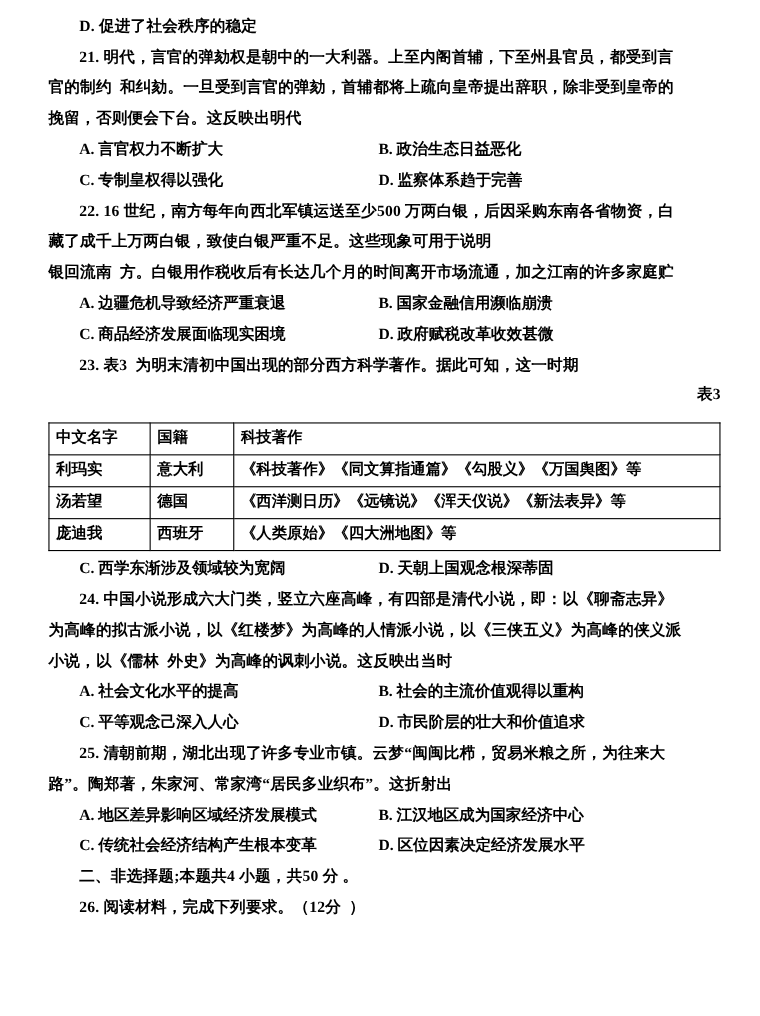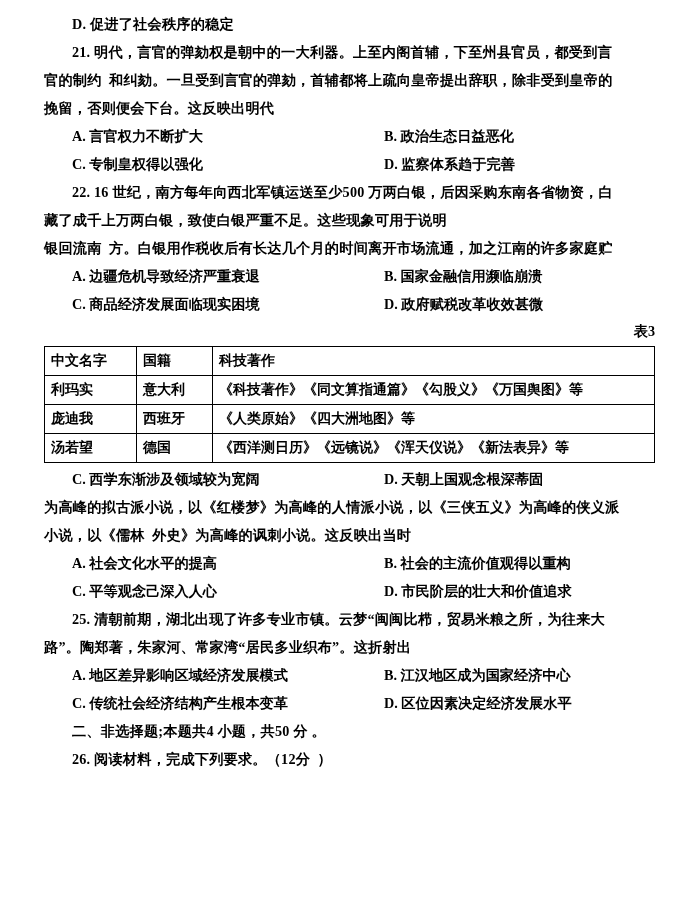--- a/index.html
+++ b/index.html
@@ -29,40 +29,39 @@
     white-space: pre-wrap;
   }
   .indent {
     text-indent: 28px;
   }
   .opt-row {
     display: flex;
     font-size: 14.2px;
     line-height: 28px;
     font-weight: bold;
-    gap: 40px;
   }
   .opt-a {
     width: 300px;
     padding-left: 28px;
     box-sizing: border-box;
   }
   .opt-b {
     flex: 1;
   }
   .center {
     text-align: right;
     font-size: 14.2px;
     line-height: 26px;
     font-weight: bold;
   }
   table.sci {
     border-collapse: collapse;
     width: 100%;
-    margin-top: 2px;
+    margin-top: 12px;
     margin-bottom: 2px;
     table-layout: fixed;
     padding-left: 32px;
   }
   table.sci td, table.sci th {
     border: 1px solid #000000;
     font-size: 14px;
     font-weight: bold;
     line-height: 24px;
     padding: 2px 6px;
@@ -103,20 +102,21 @@
       <div class="opt-a">A. 边疆危机导致经济严重衰退</div>
       <div class="opt-b">B. 国家金融信用濒临崩溃</div>
     </div>
     <div class="opt-row">
       <div class="opt-a">C. 商品经济发展面临现实困境</div>
       <div class="opt-b">D. 政府赋税改革收效甚微</div>
     </div>
   </div>
 
   <div>
+    <div class="line indent">23. 表3  为明末清初中国出现的部分西方科学著作。据此可知，这一时期</div>
     <div class="center">表3</div>
     <table class="sci">
       <colgroup>
           <col class="c1">
           <col class="c2">
           <col class="c3">
         </colgroup>
       <thead>
         <tr>
           <th>中文名字</th>
@@ -124,38 +124,39 @@
           <th>科技著作</th>
         </tr>
       </thead>
       <tbody>
         <tr>
           <td>利玛实</td>
           <td>意大利</td>
           <td>《科技著作》《同文算指通篇》《勾股义》《万国舆图》等</td>
         </tr>
         <tr>
+          <td>汤若望</td>
+          <td>德国</td>
+          <td>《西洋测日历》《远镜说》《浑天仪说》《新法表异》等</td>
+        </tr>
+        <tr>
           <td>庞迪我</td>
           <td>西班牙</td>
           <td>《人类原始》《四大洲地图》等</td>
-        </tr>
-        <tr>
-          <td>汤若望</td>
-          <td>德国</td>
-          <td>《西洋测日历》《远镜说》《浑天仪说》《新法表异》等</td>
         </tr>
       </tbody>
     </table>
     <div class="opt-row">
       <div class="opt-a">C. 西学东渐涉及领域较为宽阔</div>
       <div class="opt-b">D. 天朝上国观念根深蒂固</div>
     </div>
   </div>
 
   <div>
+    <div class="line indent">24. 中国小说形成六大门类，竖立六座高峰，有四部是清代小说，即：以《聊斋志异》</div>
     <div class="line">为高峰的拟古派小说，以《红楼梦》为高峰的人情派小说，以《三侠五义》为高峰的侠义派</div>
     <div class="line">小说，以《儒林  外史》为高峰的讽刺小说。这反映出当时</div>
     <div class="opt-row">
       <div class="opt-a">A. 社会文化水平的提高</div>
       <div class="opt-b">B. 社会的主流价值观得以重构</div>
     </div>
     <div class="opt-row">
       <div class="opt-a">C. 平等观念己深入人心</div>
       <div class="opt-b">D. 市民阶层的壮大和价值追求</div>
     </div>

